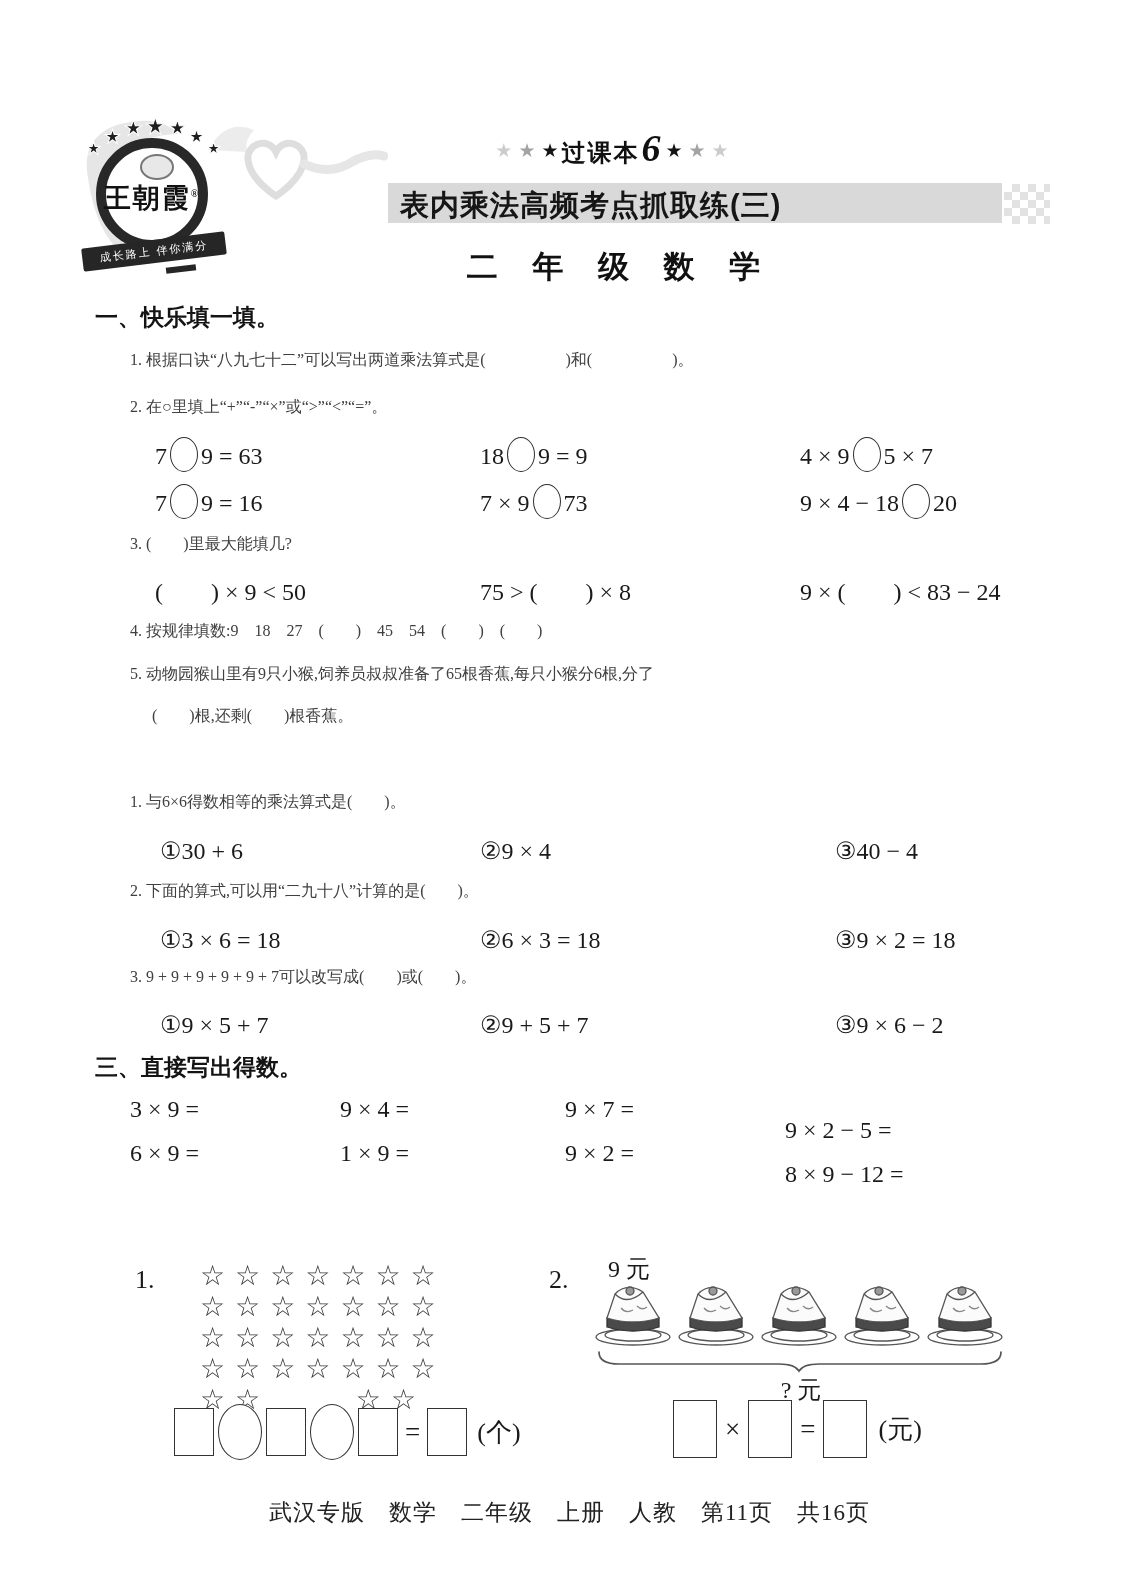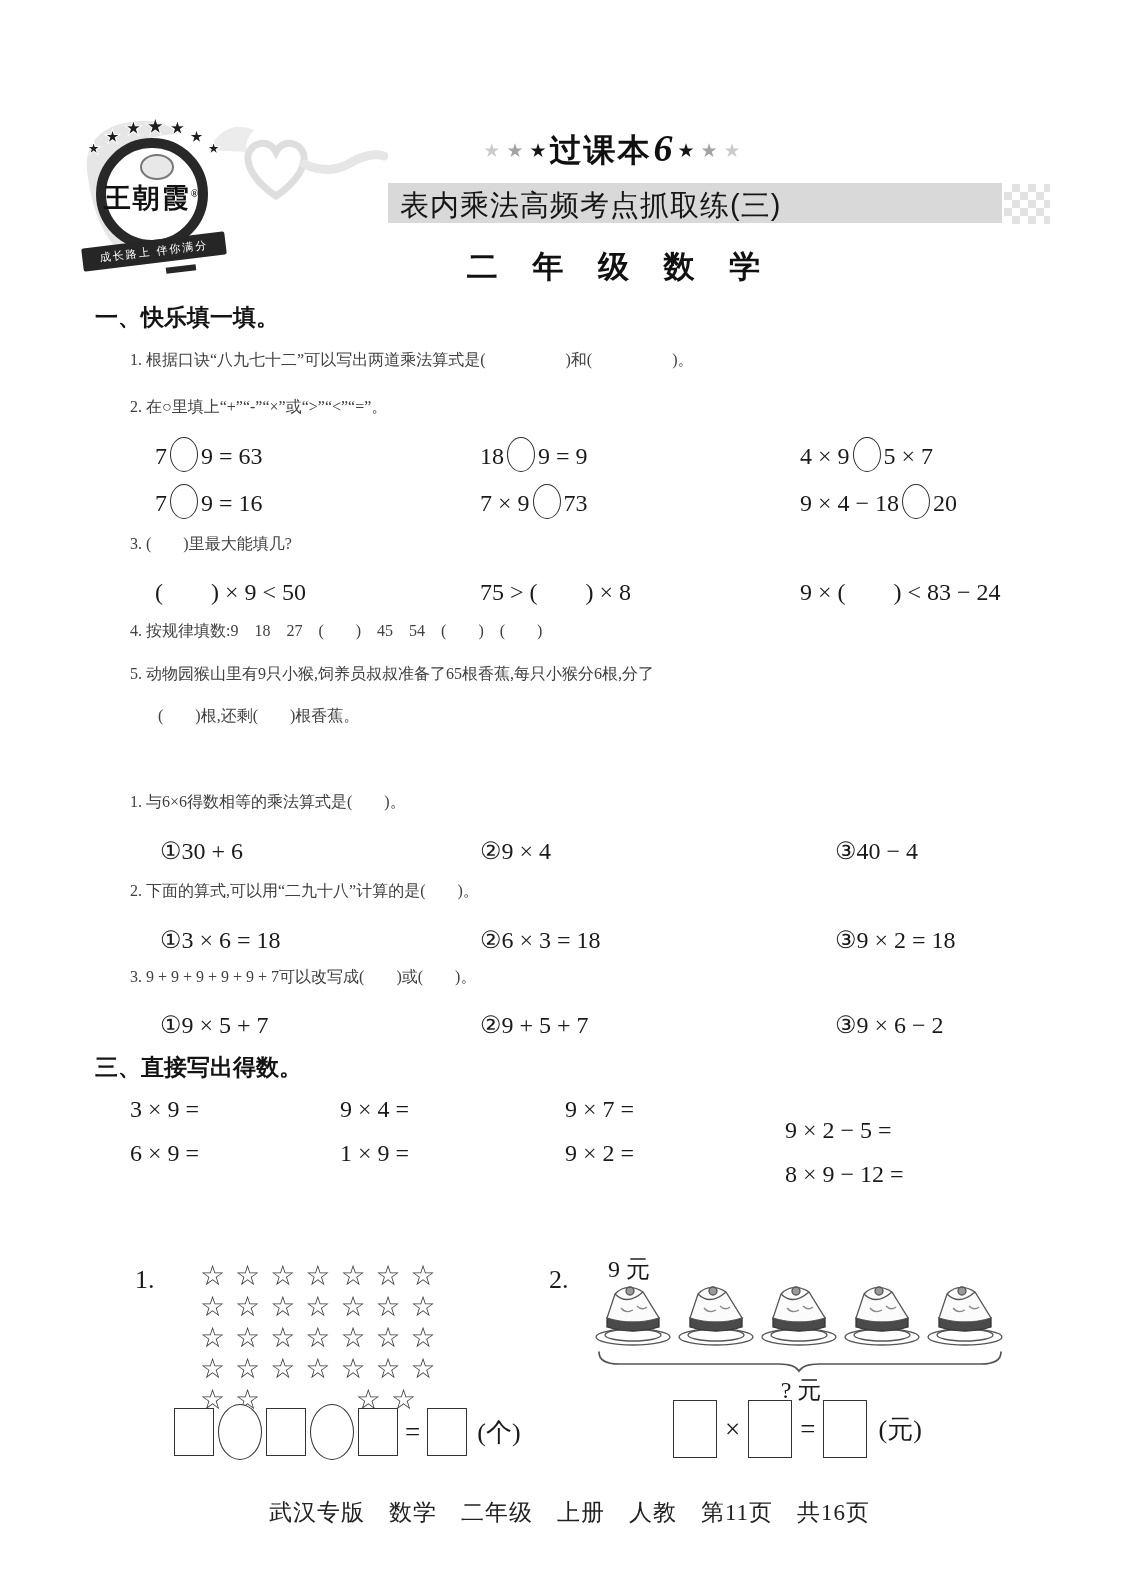--- a/index.html
+++ b/index.html
@@ -18,25 +18,25 @@
          font-size:27px;letter-spacing:2px;color:#111;}
   .brand sup{font-size:10px;}
   .ribbon{position:absolute;left:12px;top:128px;width:144px;height:23px;background:#262626;
           transform:rotate(-7deg);color:#fff;font-size:11px;line-height:23px;text-align:center;
           letter-spacing:2px;font-family:"Liberation Sans","DejaVu Sans",sans-serif;border-radius:2px;}
   .ribbon-fold{position:absolute;left:96px;top:154px;width:30px;height:6px;background:#262626;
           transform:rotate(-7deg);}
   .badge-line{position:absolute;left:332px;top:126px;width:560px;text-align:center;white-space:nowrap;}
   .bstar{font-size:19px;vertical-align:4px;margin:0 3px;}
   .bs1{color:#cccccc;} .bs2{color:#a3a3a3;} .bs3{color:#141414;}
-  .badge-title{font-size:32px;font-weight:bold;letter-spacing:2px;color:#101010;}
+  .badge-title{font-size:24px;font-weight:bold;letter-spacing:2px;color:#101010;}
   .badge-num{font-size:38px;font-weight:bold;font-style:italic;color:#101010;padding:0 2px;}
   .banner{position:absolute;left:388px;top:183px;width:614px;height:40px;background:#d9d9d9;}
   .banner-title{position:absolute;left:12px;top:3px;font-family:"Liberation Sans","DejaVu Sans",sans-serif;
-          font-weight:normal;font-size:29px;letter-spacing:1px;color:#161616;white-space:nowrap;}
+          font-weight:bold;font-size:29px;letter-spacing:1px;color:#161616;white-space:nowrap;}
   .checker{position:absolute;left:1004px;top:184px;width:46px;height:40px;
      background-image:linear-gradient(45deg,#e2e2e2 25%,transparent 25%,transparent 75%,#e2e2e2 75%),
                       linear-gradient(45deg,#e2e2e2 25%,transparent 25%,transparent 75%,#e2e2e2 75%);
      background-size:16px 16px;background-position:0 0,8px 8px;}
   .subtitle{position:absolute;left:80px;top:246px;width:1080px;text-align:center;
      font-family:"Liberation Sans","DejaVu Sans",sans-serif;font-weight:bold;font-size:31px;
      letter-spacing:13px;color:#111;}
   
   .heading{left:95px;font-family:"Liberation Sans","DejaVu Sans",sans-serif;font-weight:bold;
      font-size:23px;color:#141414;white-space:nowrap;}
@@ -119,21 +119,21 @@
 
   <div class="abs q" style="top:534px;">3. (　　)里最大能填几?</div>
   <div class="prow" style="top:576px;">
     <span class="pc px1">(　　) × 9 &lt; 50</span>
     <span class="pc px2">75 &gt; (　　) × 8</span>
     <span class="pc px3">9 × (　　) &lt; 83 − 24</span>
   </div>
 
   <div class="abs q" style="top:621px;">4. 按规律填数:9　18　27　(　　)　45　54　(　　)　(　　)</div>
   <div class="abs q" style="top:664px;">5. 动物园猴山里有9只小猴,饲养员叔叔准备了65根香蕉,每只小猴分6根,分了</div>
-  <div class="abs q" style="top:706px;left:158px;">(　　)根,还剩(　　)根香蕉。</div>
+  <div class="abs q" style="top:706px;left:152px;">(　　)根,还剩(　　)根香蕉。</div>
 
   <div class="abs q" style="top:792px;">1. 与6×6得数相等的乘法算式是(　　)。</div>
   <div class="prow" style="top:837px;">
     <span class="pc ox1">①30 + 6</span>
     <span class="pc ox2">②9 × 4</span>
     <span class="pc ox3">③40 − 4</span>
   </div>
   <div class="abs q" style="top:881px;">2. 下面的算式,可以用“二九十八”计算的是(　　)。</div>
   <div class="prow" style="top:926px;">
     <span class="pc ox1">①3 × 6 = 18</span>

